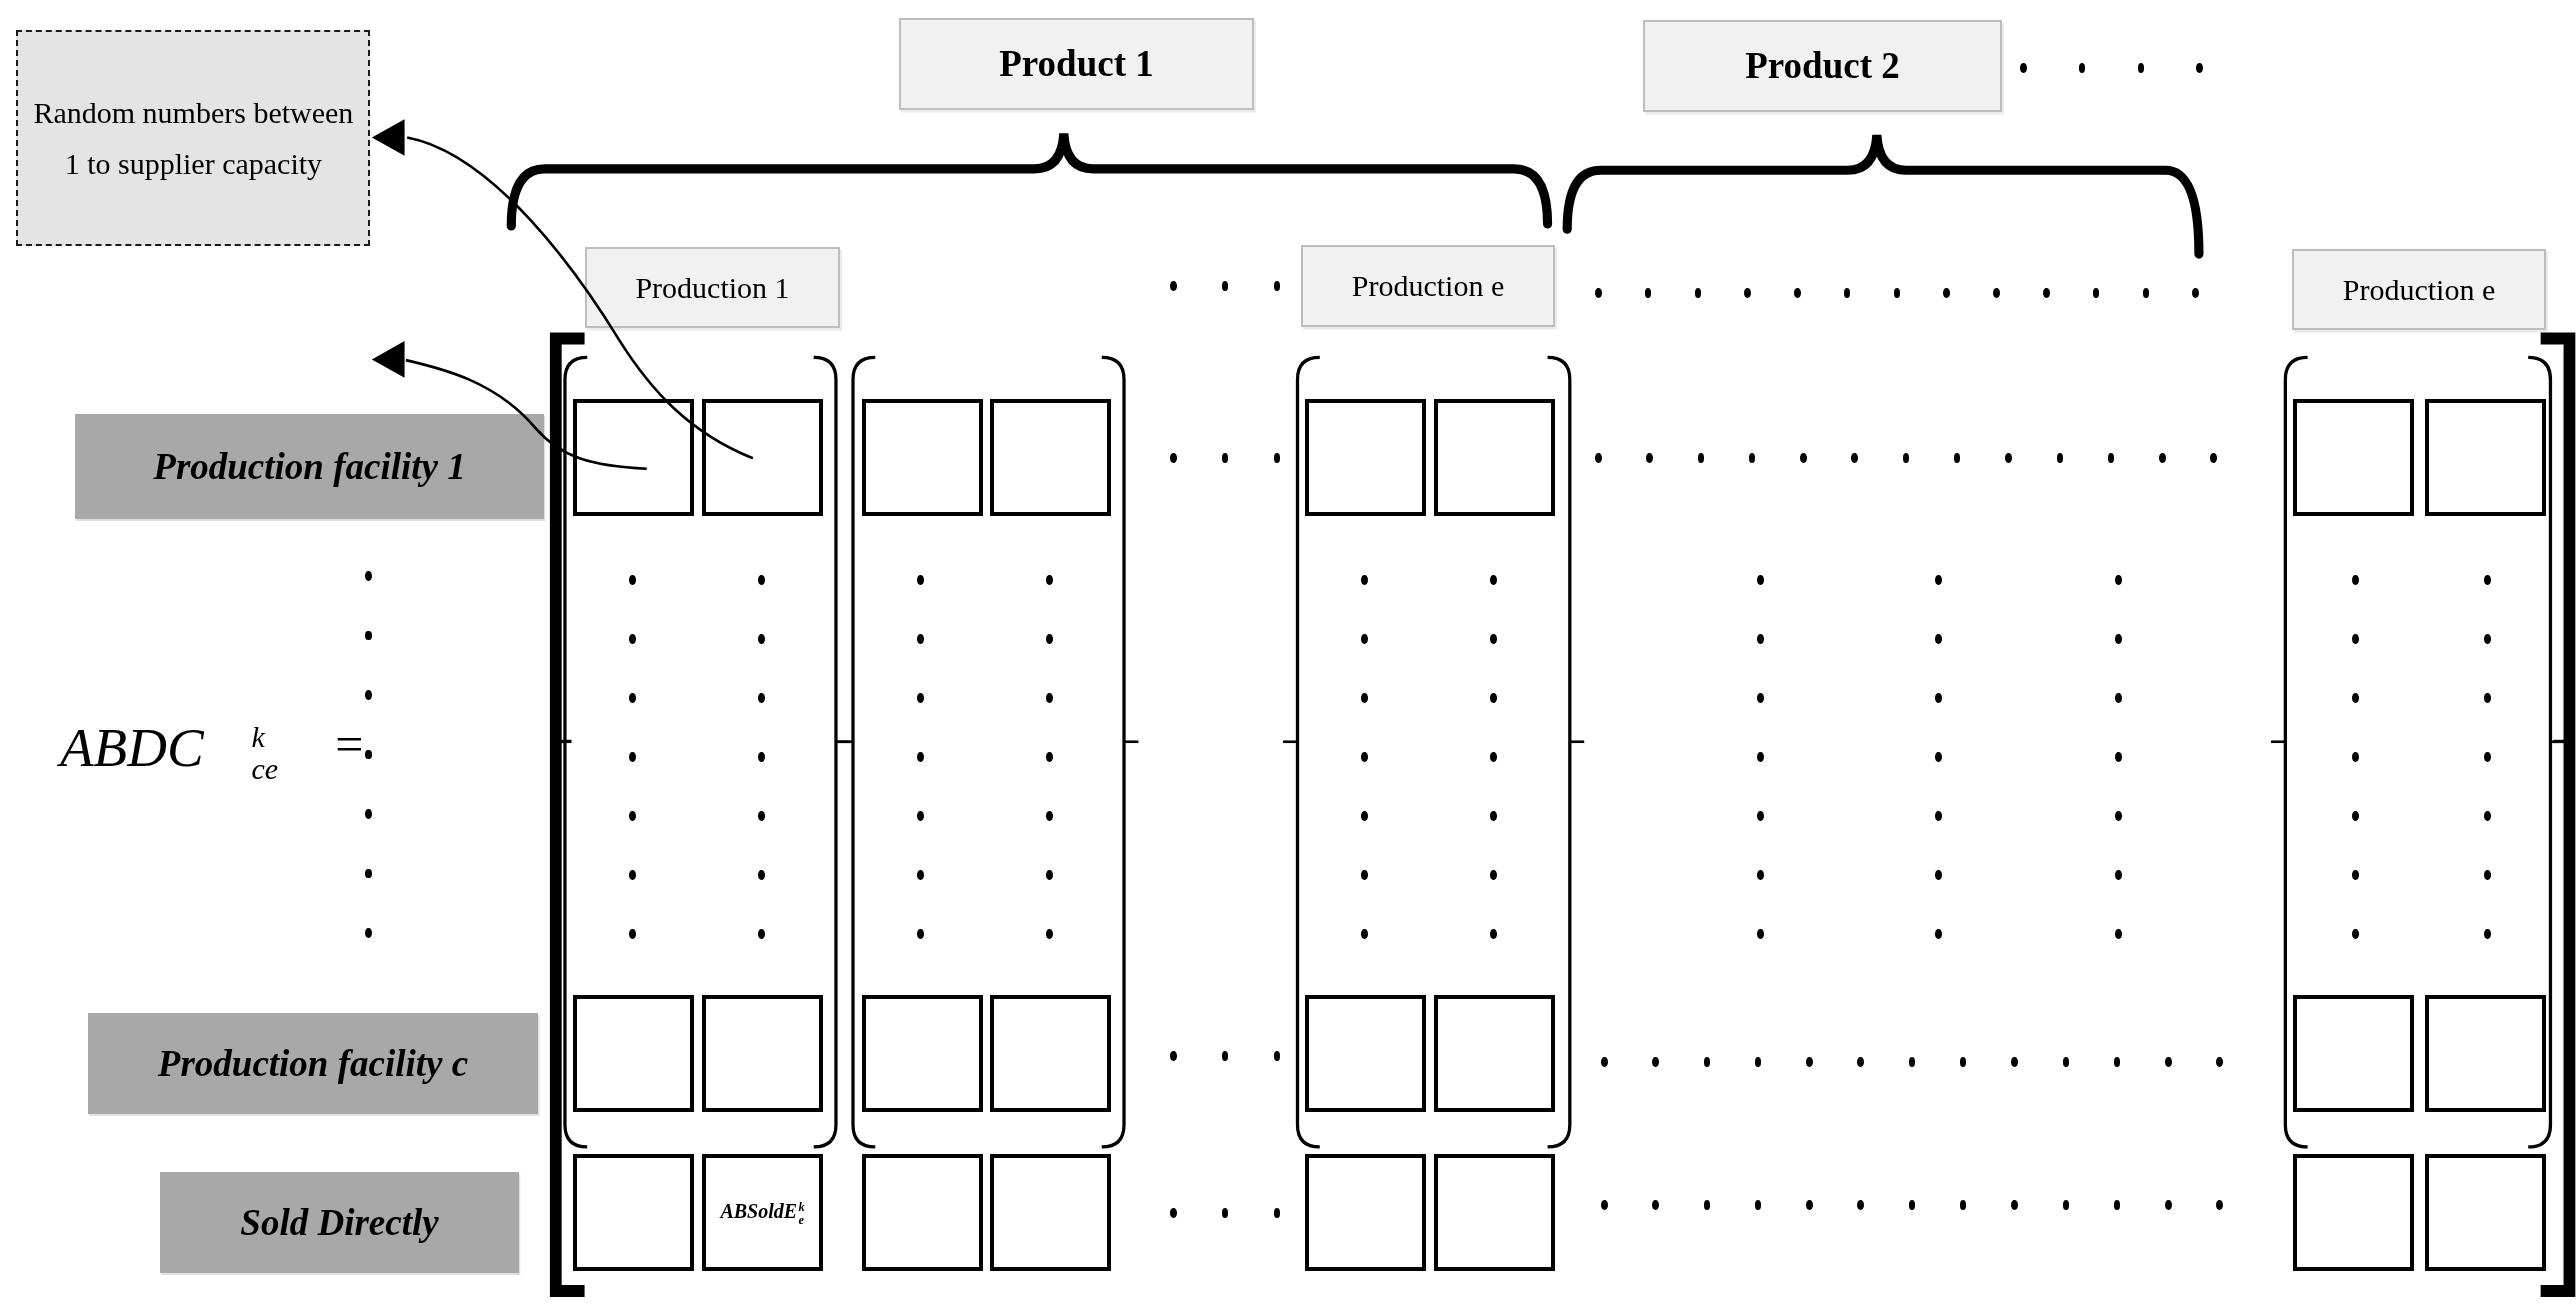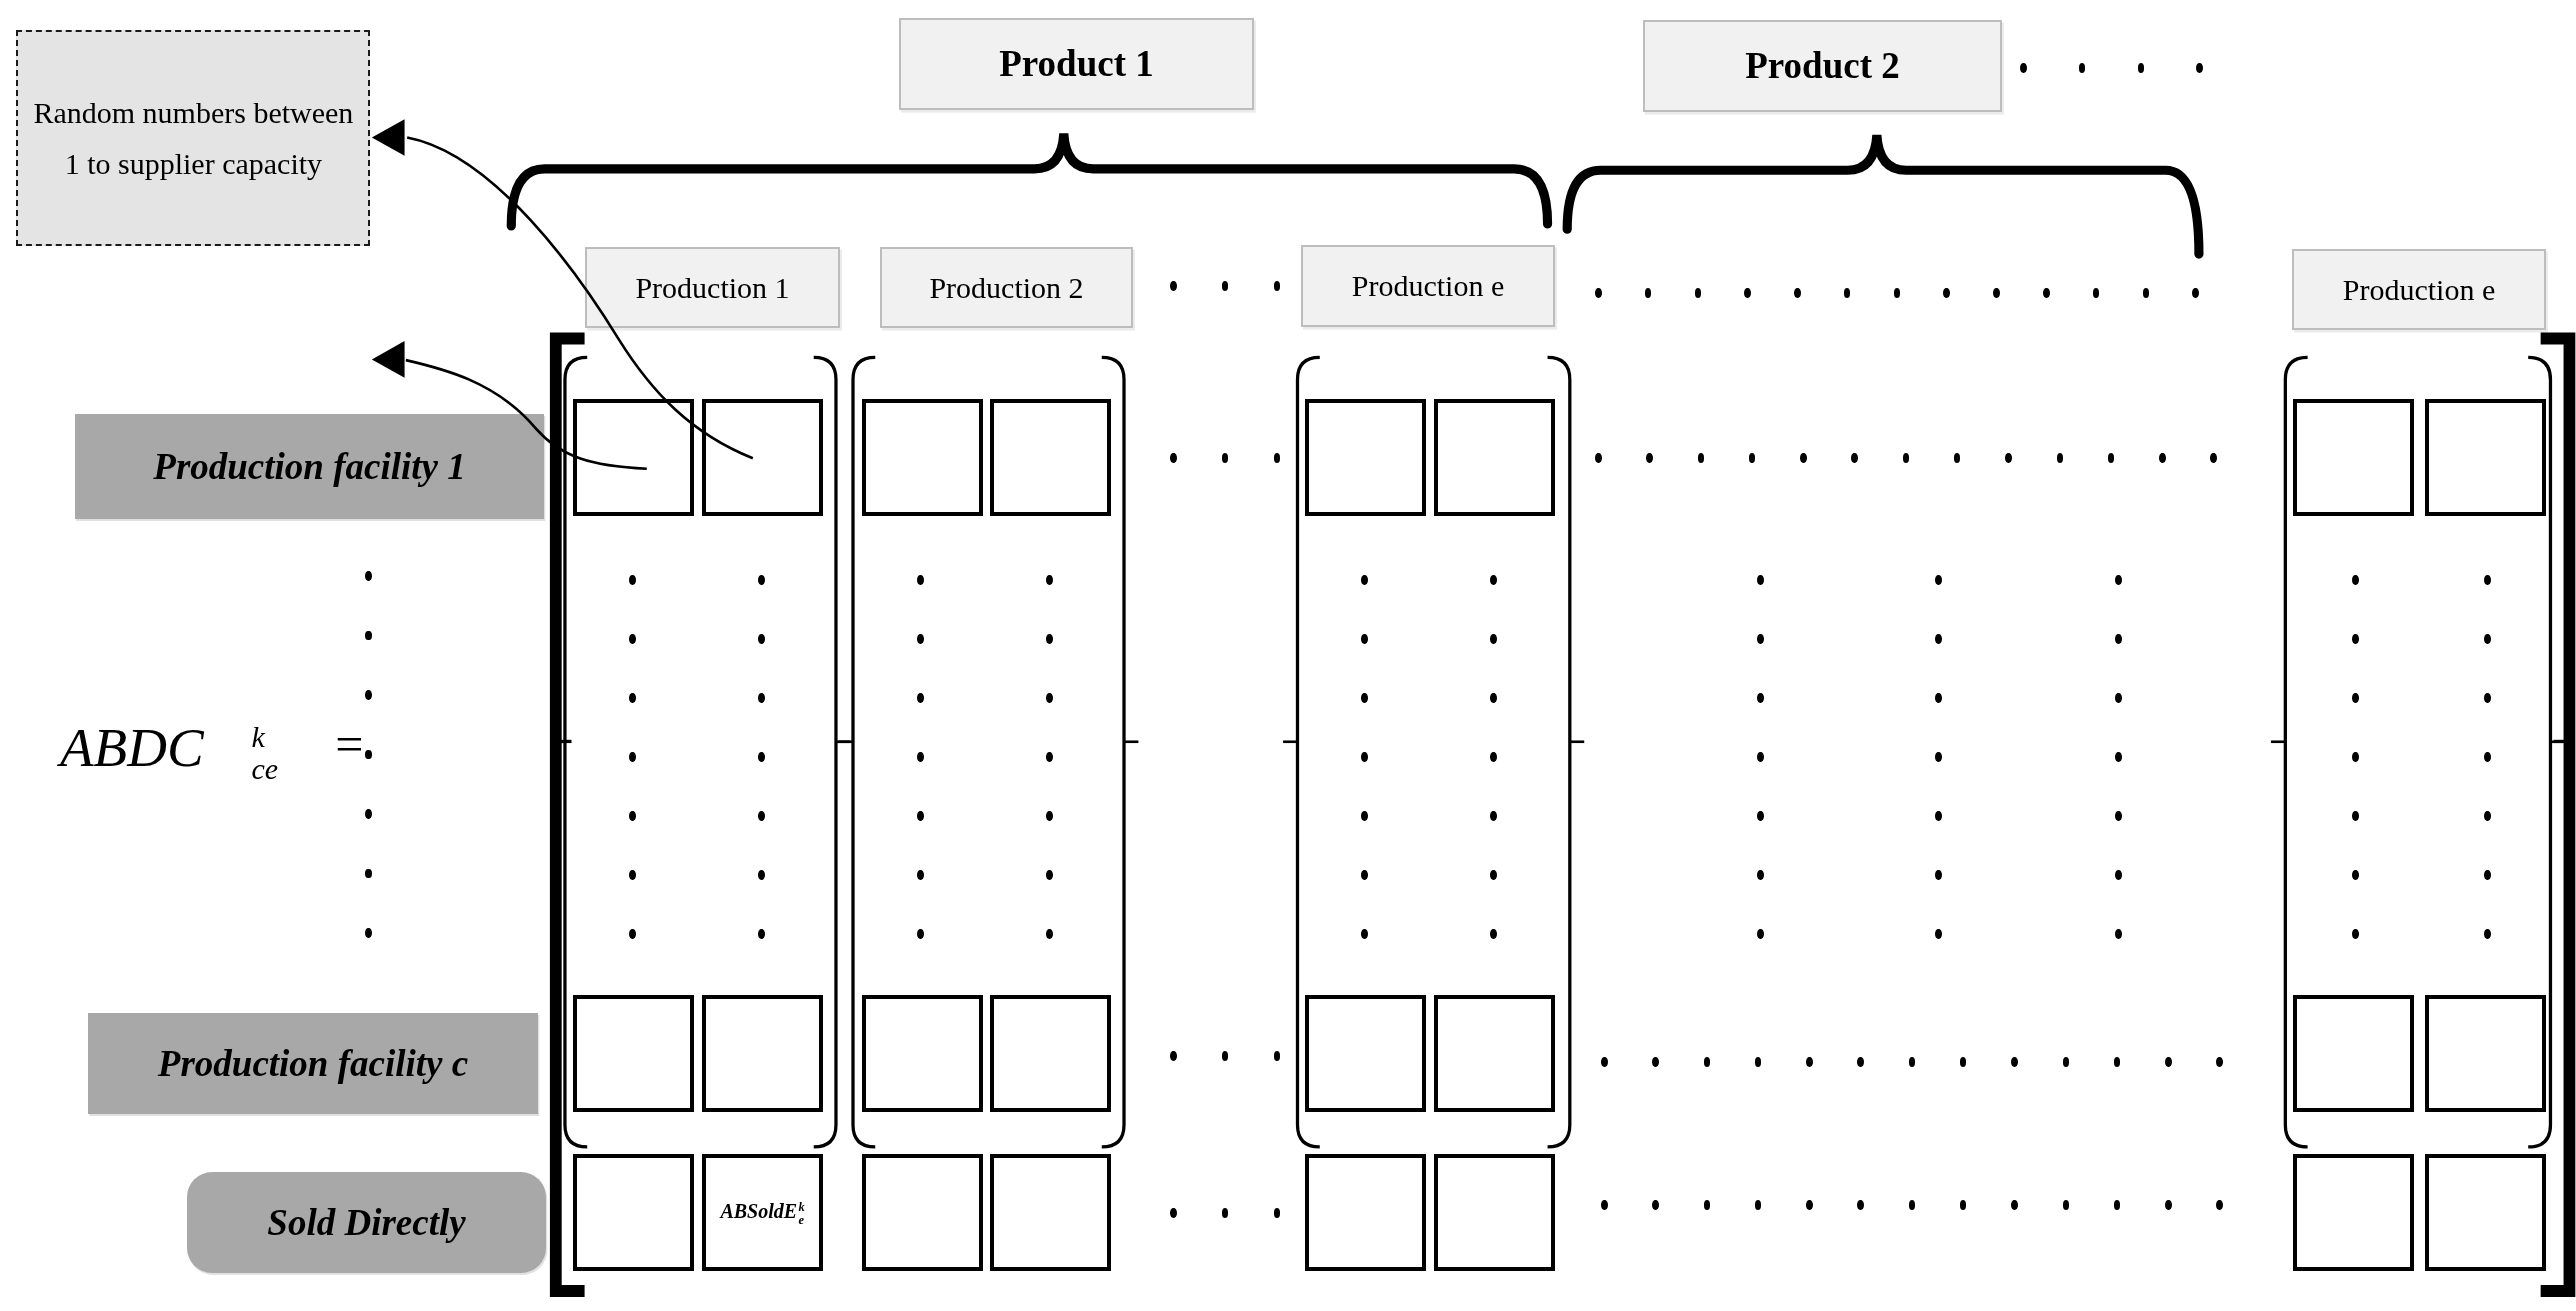--- a/index.html
+++ b/index.html
@@ -59,23 +59,20 @@
   <div class="dotrow" style="left:2020px;top:63px;width:183px;height:10.5px;">
       <span class="dot"></span>
       <span class="dot"></span>
       <span class="dot"></span>
       <span class="dot"></span>
     </div>
 
   <div class="hdr production" style="left:574px;top:247px;width:255px;height:81px;">
     <span>Production 1</span>
   </div>
-  <div class="hdr production" style="left:869px;top:247px;width:253px;height:81px;">
-    <span>Production 2</span>
-  </div>
   <div class="hdr production" style="left:1290px;top:245px;width:254px;height:82px;">
     <span>Production e</span>
   </div>
   <div class="hdr production" style="left:2281px;top:249px;width:254px;height:81px;">
     <span>Production e</span>
   </div>
   <div class="dotrow" style="left:1170px;top:281px;width:110px;height:10.5px;">
       <span class="dot"></span>
       <span class="dot"></span>
       <span class="dot"></span>
@@ -95,21 +92,21 @@
       <span class="dot"></span>
       <span class="dot"></span>
     </div>
 
   <div class="rowlabel" style="left:75px;top:414px;width:469px;height:105px;">
     <span>Production facility 1</span>
   </div>
   <div class="rowlabel" style="left:88px;top:1013px;width:450px;height:101px;">
     <span>Production facility c</span>
   </div>
-  <div class="rowlabel" style="left:187px;top:1172px;width:359px;height:101px;border-radius:25px;">
+  <div class="rowlabel" style="left:160px;top:1172px;width:359px;height:101px;">
     <span>Sold Directly</span>
   </div>
 
   <div class="formula">
     <span>ABDC</span>
     <span class="supsub">
       <span>k</span>
       <span>ce</span>
     </span>
     <span class="feq">=</span>

